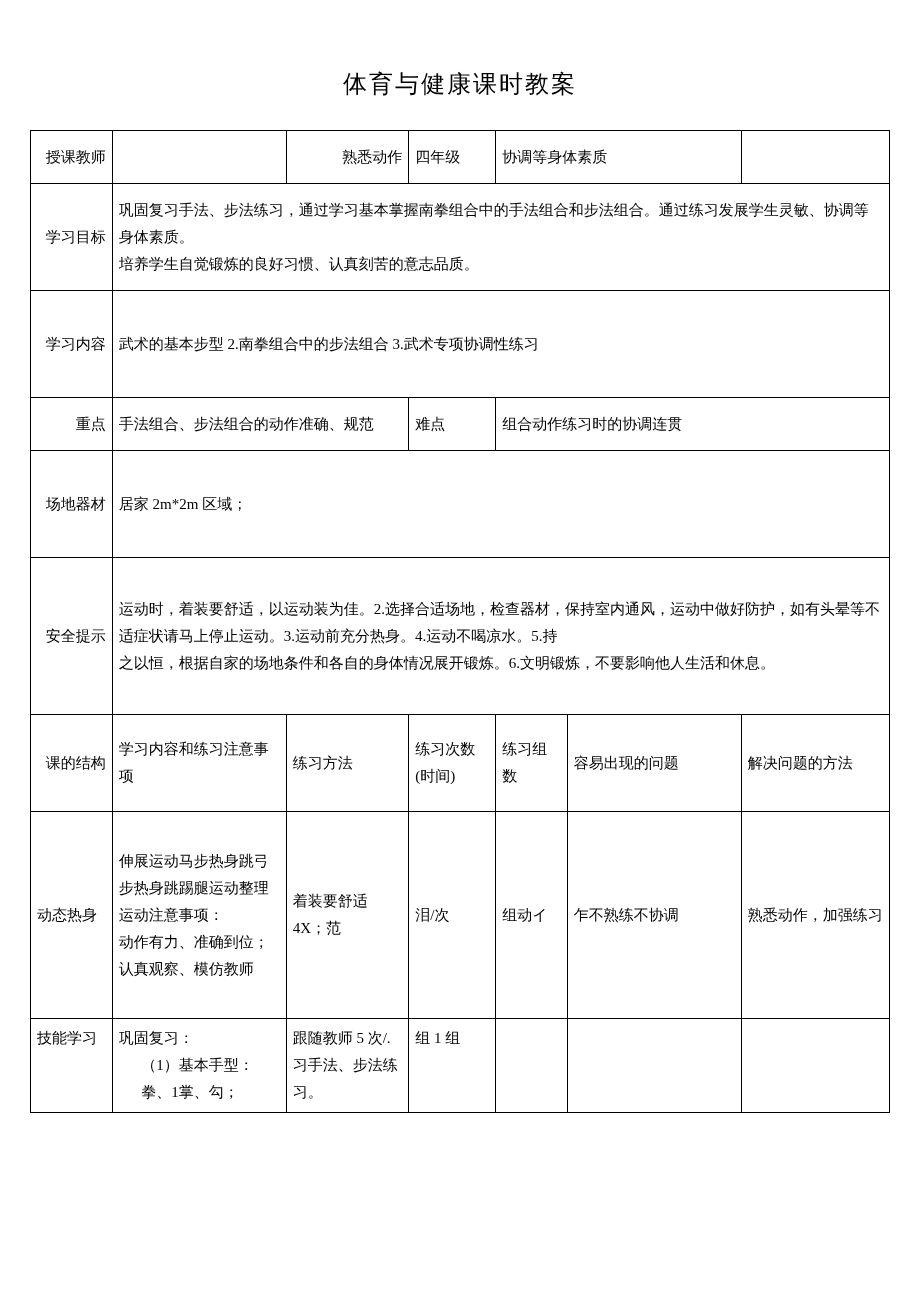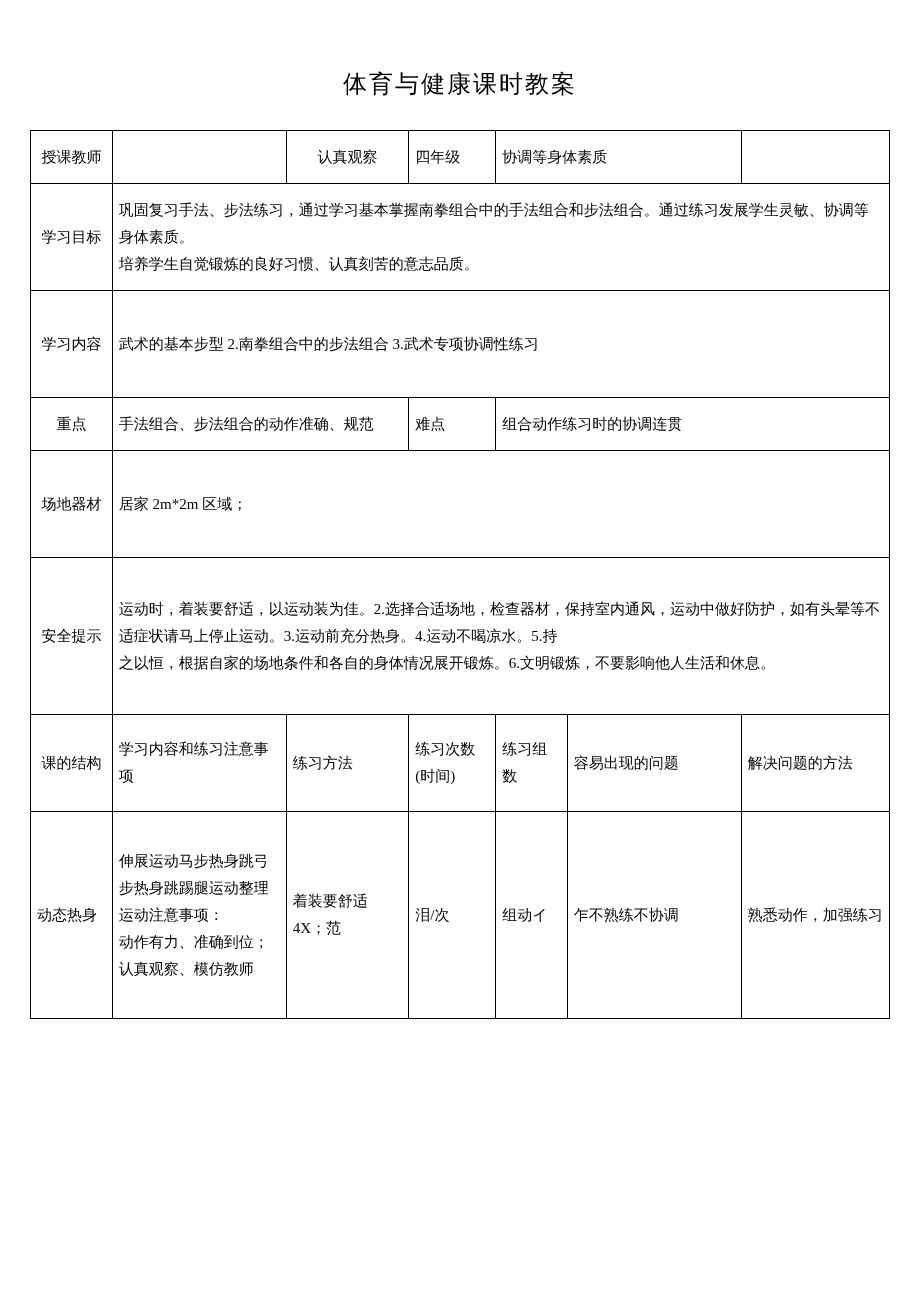--- a/index.html
+++ b/index.html
@@ -34,21 +34,21 @@
     table-layout: fixed;
   }
   td {
     border: 1px solid #000;
     padding: 8px 6px;
     vertical-align: middle;
     word-break: break-word;
     line-height: 1.8;
   }
   .label-cell {
-    text-align: center;
+    text-align: right;
     line-height: 2.4;
   }
   .tall-label {
     height: 90px;
   }
   .center {
     text-align: left;
   }
   .warmup-row td {
     height: 190px;
@@ -79,21 +79,21 @@
     <col style="width:85px">
     <col style="width:70px">
     <col style="width:170px">
     <col style="width:145px">
   </colgroup>
 
   <tbody>
       <tr>
     <td class="label-cell">授课教师</td>
     <td></td>
-    <td class="label-cell">认真观察</td>
+    <td class="label-cell">熟悉动作</td>
     <td class="center">四年级</td>
     <td colspan="2" class="center">协调等身体素质</td>
     <td></td>
   </tr>
 
   <tr>
     <td class="label-cell tall-label">学习目标</td>
     <td colspan="6">
       <div>巩固复习手法、步法练习，通过学习基本掌握南拳组合中的手法组合和步法组合。通过练习发展学生灵敏、协调等身体素质。</div>
       <div>培养学生自觉锻炼的良好习惯、认真刻苦的意志品质。</div>
@@ -139,15 +139,27 @@
     <td>动态热身</td>
     <td style="white-space:pre-line">伸展运动马步热身跳弓步热身跳踢腿运动整理运动注意事项：
 动作有力、准确到位；认真观察、模仿教师</td>
     <td>着装要舒适 4X；范</td>
     <td class="center">泪/次</td>
     <td>组动イ</td>
     <td>乍不熟练不协调</td>
     <td>熟悉动作，加强练习</td>
   </tr>
 
+  <tr class="skill-row">
+    <td>技能学习</td>
+    <td>
+      <span>巩固复习：</span>
+      <span class="indent">（1）基本手型：拳、1掌、勾；</span>
+    </td>
+    <td>跟随教师 5 次/.习手法、步法练习。</td>
+    <td>组 1 组</td>
+    <td></td>
+    <td></td>
+    <td></td>
+  </tr>
 
 </tbody>
   </table>
 
 </body></html>

